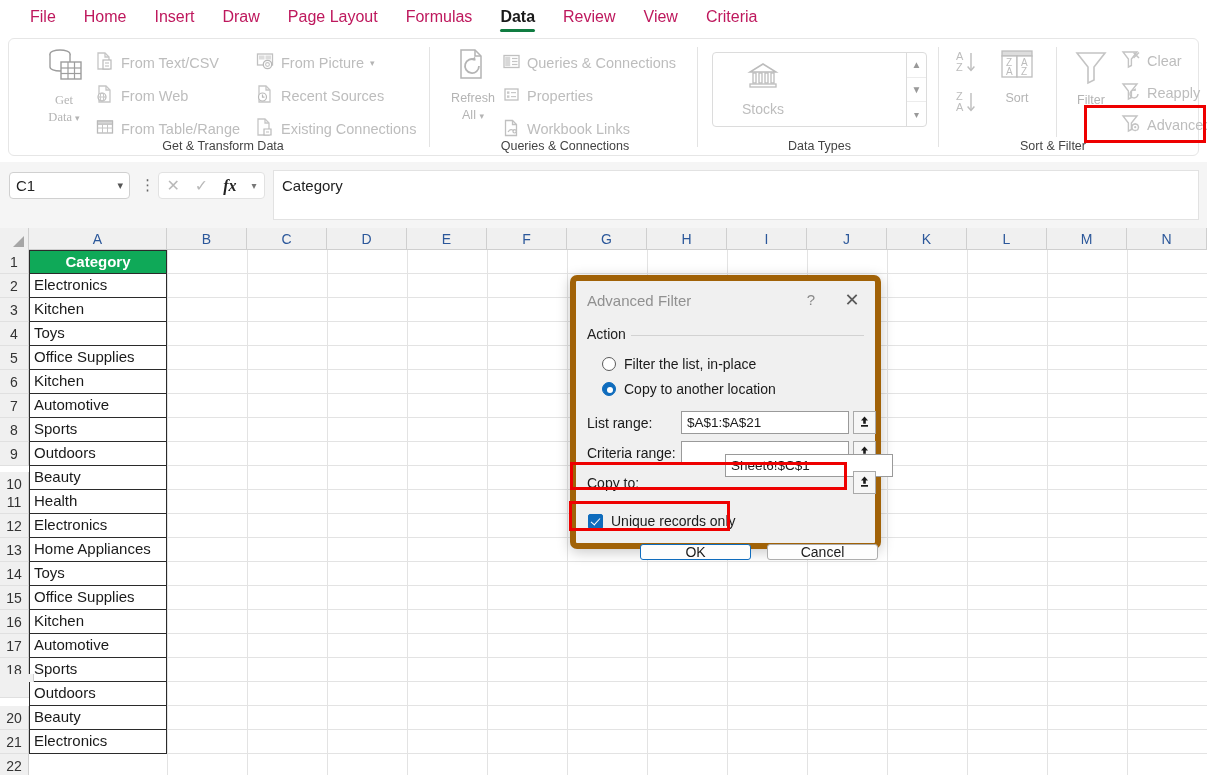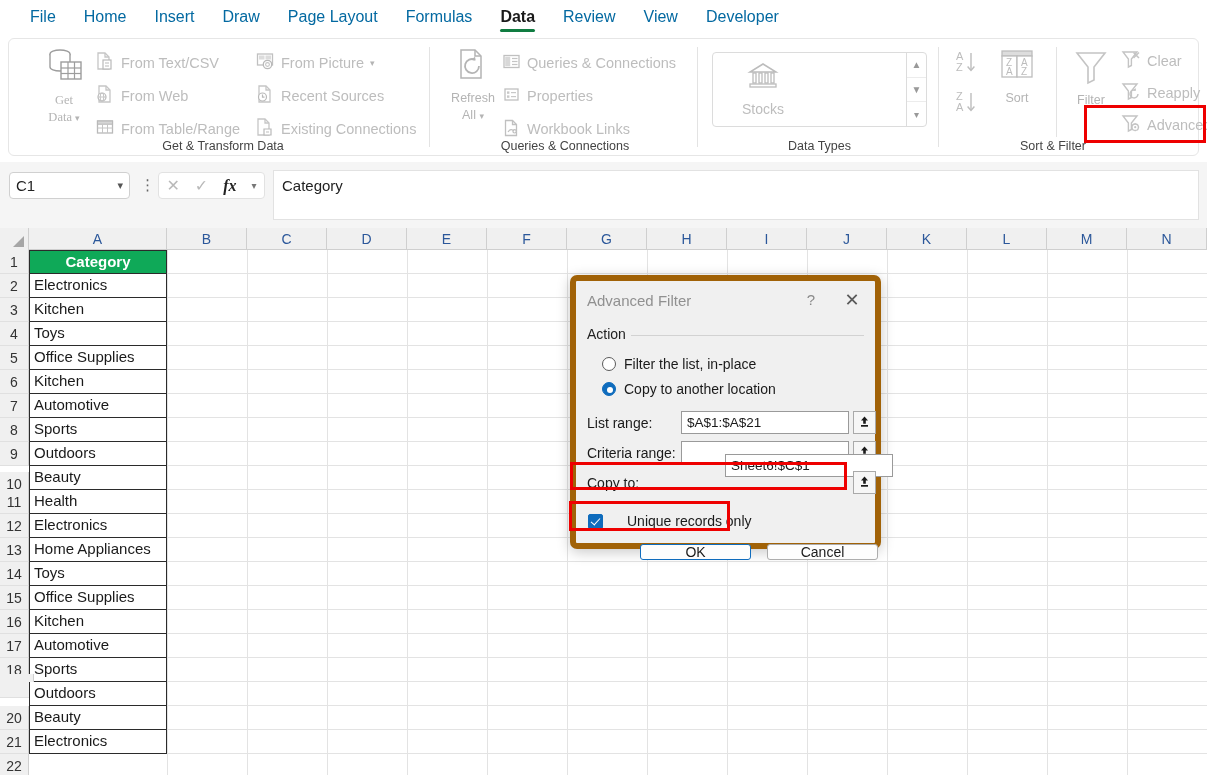--- a/index.html
+++ b/index.html
@@ -14,21 +14,21 @@
   #app { position: relative; width: 1207px; height: 775px; background:#fff; }
 
   
   .tabbar {
     position: absolute; left:0; top:0; width:1207px; height:34px;
     background:#ffffff;
     display:flex; align-items:center;
   }
   .tab {
     position: relative;
-    font-size: 16px; color:#0369a1;
+    font-size: 16px; color:#be185d;
     padding: 0 14px; height:34px; line-height:34px;
     white-space:nowrap; cursor:default;
   }
   .tab.first { margin-left:16px; }
   .tab.active { color:#1a1a1a; font-weight:bold; }
   .tab.active::after {
     content:""; position:absolute; left:14px; right:14px; bottom:2px;
     height:3px; background:#107C41; border-radius:2px;
   }
 
@@ -225,21 +225,21 @@
     position:absolute; left:105px; width:168px; height:23px;
     background:#ffffff; border:1px solid #9a9a9a;
     font-size:13.5px; color:#1a1a1a; line-height:21px; padding-left:5px;
     overflow:hidden; white-space:nowrap;
   }
   .fld-pick {
     position:absolute; left:277px; width:23px; height:23px;
     background:#f6f6f6; border:1px solid #a9a9a9;
     display:flex; align-items:center; justify-content:center;
   }
-  .chkrow { position:absolute; left:12px; display:flex; align-items:center; gap:24px; }
+  .chkrow { position:absolute; left:12px; display:flex; align-items:center; gap:8px; }
   .chk {
     width:15px; height:15px; border-radius:2px;
     border:1px solid #0F6CBD; background:#0F6CBD;
     position:relative; flex:none;
   }
   .chk::after {
     content:""; position:absolute; left:4px; top:1px;
     width:4px; height:8px; border:solid #fff;
     border-width: 0 1.8px 1.8px 0; transform: rotate(42deg);
   }
@@ -261,21 +261,21 @@
   <div class="tabbar">
     <div class="tab first"><span>File</span></div>
     <div class="tab"><span>Home</span></div>
     <div class="tab"><span>Insert</span></div>
     <div class="tab"><span>Draw</span></div>
     <div class="tab"><span>Page Layout</span></div>
     <div class="tab"><span>Formulas</span></div>
     <div class="tab active"><span>Data</span></div>
     <div class="tab"><span>Review</span></div>
     <div class="tab"><span>View</span></div>
-    <div class="tab"><span>Developer</span></div>
+    <div class="tab"><span>Criteria</span></div>
   </div>
 
   <div class="ribbon">
    <div class="ribbon-inner">
 
     <div class="rgroup" style="left:8px; width:412px;">
 
       <div class="bigbtn" style="left:16px;font-family:Liberation Serif, serif;">
         <span class="ico">
           <svg width="42" height="42" viewBox="0 0 42 42">

